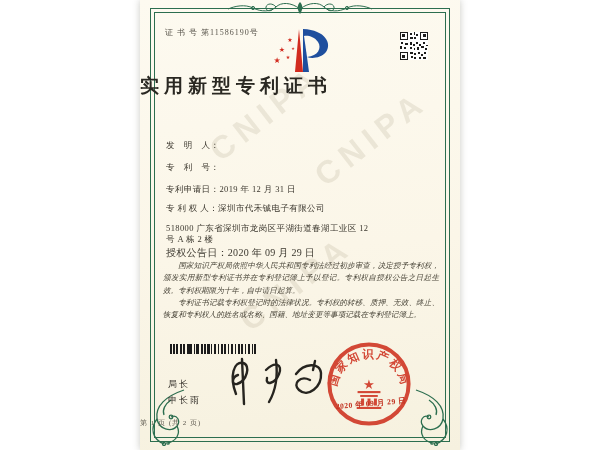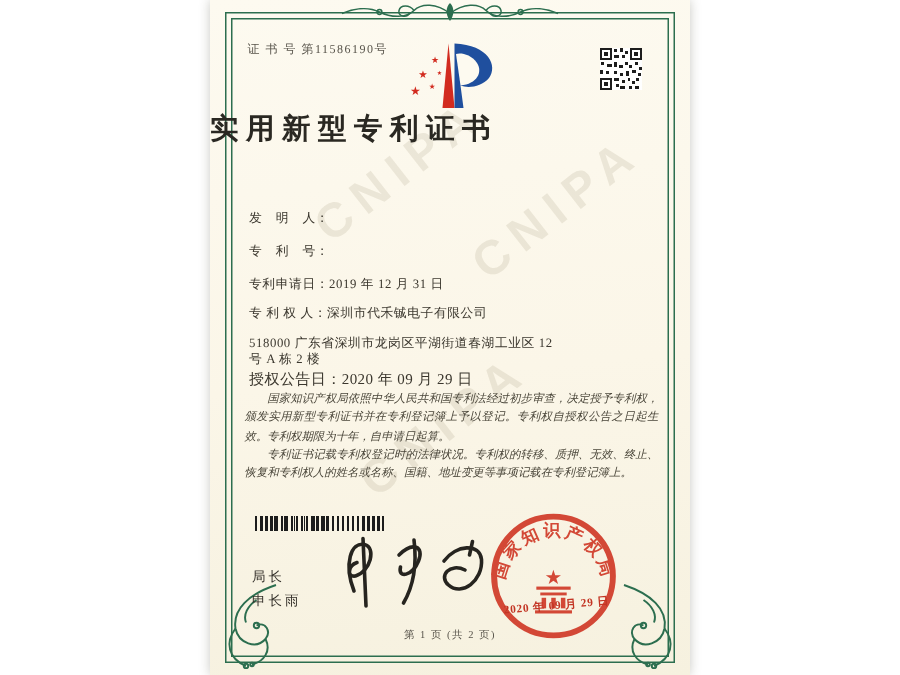--- a/index.html
+++ b/index.html
@@ -50,21 +50,21 @@
 
   .signer { position:absolute; left:28px; top:377px; font-size:9px; color:#34302a;
             line-height:1.75; letter-spacing:2px; font-weight:normal; }
   .signature { position:absolute; left:80px; top:354px; width:120px; height:58px; }
 
   .seal { position:absolute; left:185px; top:340px; width:88px; height:88px; opacity:.92; }
   .seal-date { position:absolute; left:181px; top:399px; width:100px; text-align:center;
                font-size:7.6px; color:#c33524; letter-spacing:.5px;
                transform:rotate(-5deg); font-weight:bold; }
 
-  .footer { position:absolute; left:0; top:418px; width:100%; text-align:center;
+  .footer { position:absolute; left:0; top:418px; width:100%; text-align:left;
             font-size:7px; color:#57534a; letter-spacing:1px; }
 
   .orn-top { position:absolute; left:50%; top:0; transform:translateX(-50%); }
   .orn-bl  { position:absolute; left:6px;  bottom:4px; }
   .orn-br  { position:absolute; right:6px; bottom:4px; transform:scaleX(-1); }
 </style>
 </head>
 <body>
 
 <div class="stage">

